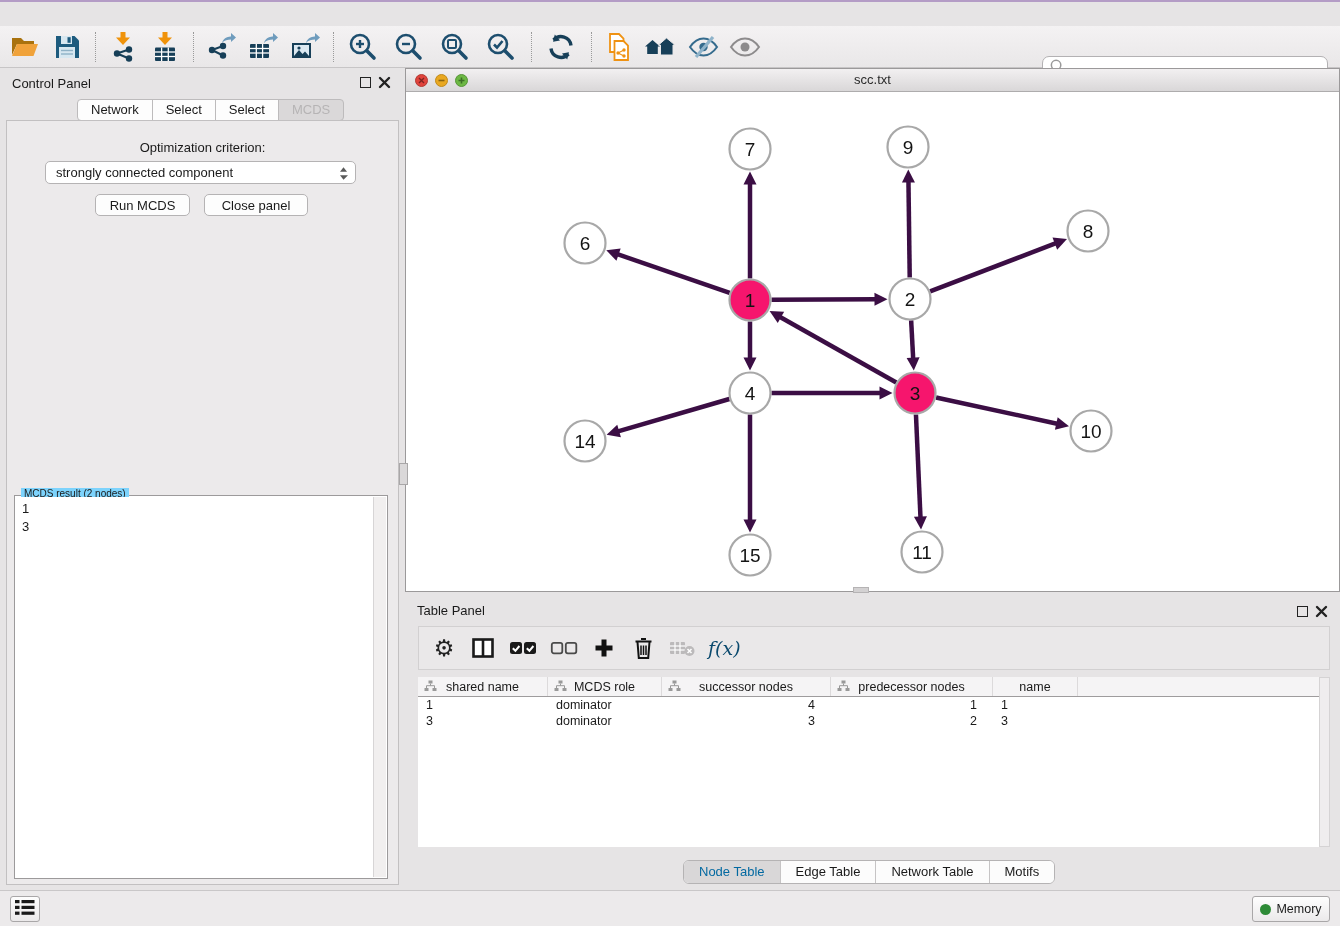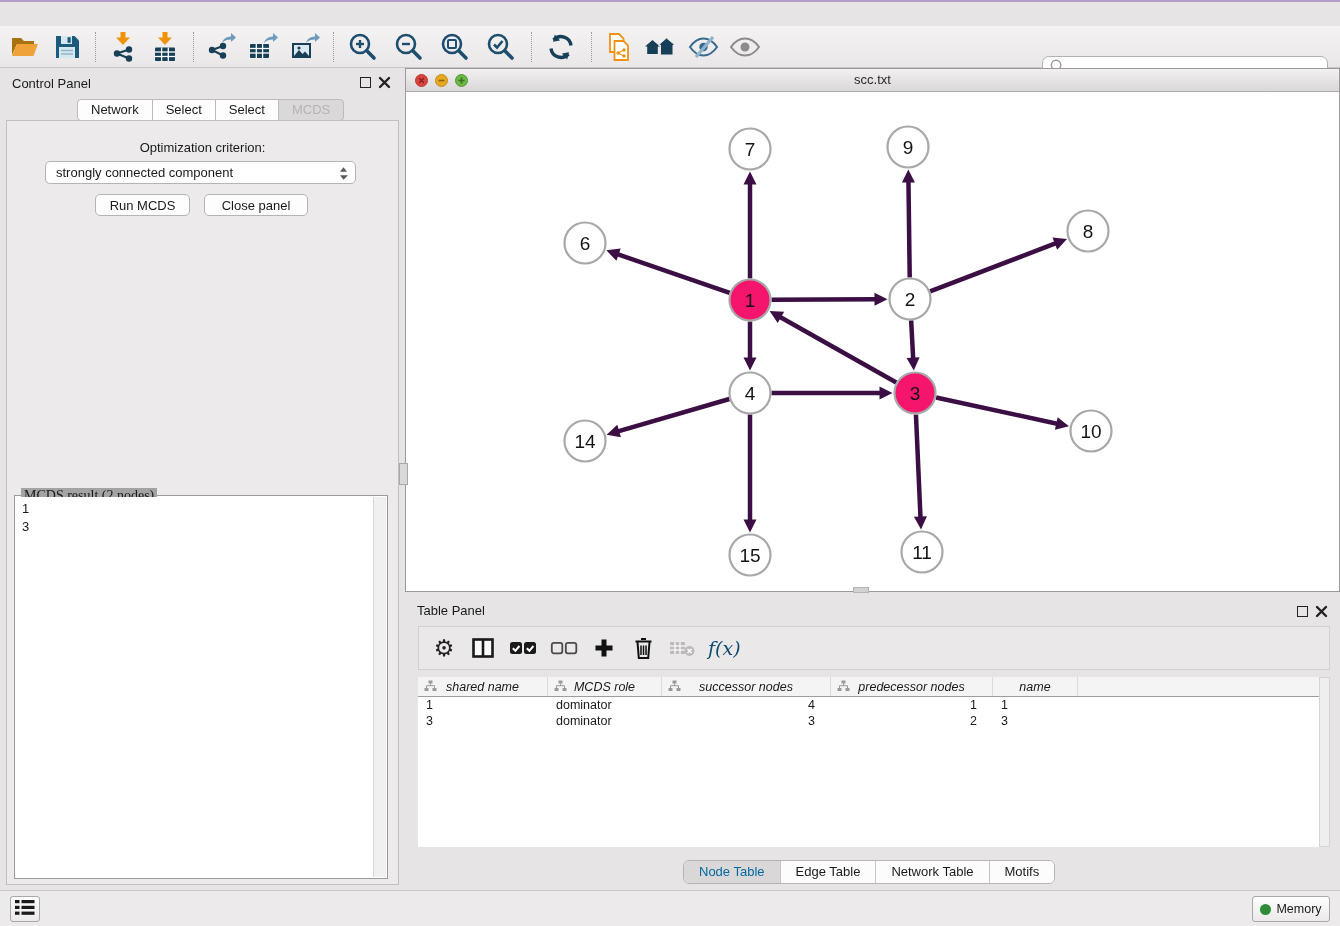--- a/index.html
+++ b/index.html
@@ -50,22 +50,22 @@
   .dropdown{position:absolute;left:38px;right:42px;top:40px;height:23px;background:#fff;
             border:1px solid #b5b3b4;border-radius:5px;display:flex;align-items:center;
             font-size:13px;padding-left:10px;box-sizing:border-box;}
   .dropdown .stepper{position:absolute;right:7px;top:4px;}
   .btn{position:absolute;height:22px;background:#fdfdfd;border:1px solid #b5b3b4;
        border-radius:5px;font-size:13px;text-align:center;line-height:22px;box-sizing:border-box;}
   .btn-run{left:88px;top:73px;width:95px;}
   .btn-close{left:197px;top:73px;width:104px;}
   .result-fieldset{position:absolute;left:7px;top:374px;width:374px;height:384px;
                    border:1px solid #9c9a9b;background:#fff;box-sizing:border-box;}
-  .result-legend{position:absolute;left:6px;top:-8px;background:#a3a3a3;padding:0 3px;
-                 font-size:14px;font-family:Liberation Serif, serif;}
+  .result-legend{position:absolute;left:6px;top:-8px;background:#7dd3fc;padding:0 3px;
+                 font-size:10px;}
   .result-list{position:absolute;left:1px;top:1px;right:13px;bottom:1px;background:#fff;
                font-size:13px;line-height:18px;padding:3px 0 0 6px;overflow:hidden;}
   .result-track{position:absolute;right:1px;top:1px;bottom:1px;width:12px;background:#f1efef;
                 border-left:1px solid #d7d5d6;}
 
   
   .network-window{position:absolute;left:405px;top:66px;width:935px;height:524px;
                   border:1px solid #9b999a;box-sizing:border-box;background:#fff;}
   .nw-titlebar{position:absolute;left:0;top:0;right:0;height:22px;
                background:linear-gradient(#f2f0f1,#d9d7d8);border-bottom:1px solid #aeacad;}
@@ -85,21 +85,21 @@
               border:1px solid #d2d0d1;box-sizing:border-box;display:flex;align-items:center;
               padding-left:12px;}
   .tp-btn{display:flex;align-items:center;justify-content:center;min-width:26px;height:36px;
           margin-right:13px;}
   .glyph{line-height:1;color:#222;}
   .fx-glyph{font-family:"DejaVu Serif","Liberation Serif",serif;font-style:italic;
             font-size:19px;color:#0c4a6e;margin-top:10px;}
   .tp-table{position:absolute;left:13px;right:21px;top:78px;bottom:45px;background:#fff;}
   .tp-vtrack{position:absolute;right:10px;top:78px;bottom:45px;width:11px;background:#efedee;
              border:1px solid #d5d3d4;box-sizing:border-box;}
-  .thead{display:flex;height:19px;border-bottom:1px solid #9e9c9d;background:#f5f4f5;font-style:italic;}
+  .thead{display:flex;height:19px;border-bottom:1px solid #9e9c9d;background:#f5f4f5;}
   .th{position:relative;display:flex;align-items:center;justify-content:center;font-size:12.5px;
       border-right:1px solid #dcdadb;box-sizing:border-box;}
   .th .tree-ic{position:absolute;left:6px;top:3px;}
   .tr{display:flex;height:16px;font-size:12.5px;}
   .td{box-sizing:border-box;overflow:hidden;white-space:nowrap;}
   .tp-tabs{position:absolute;left:278px;bottom:8px;display:flex;height:22px;
            border:1px solid #b5b3b4;border-radius:6px;overflow:hidden;background:#fcfcfc;}
   .tp-tab{padding:0 15px;line-height:22px;font-size:13px;background:#fcfcfc;color:#1a1a1a;
           border-left:1px solid #c6c4c5;}
   .tp-tab:first-child{border-left:none;}

